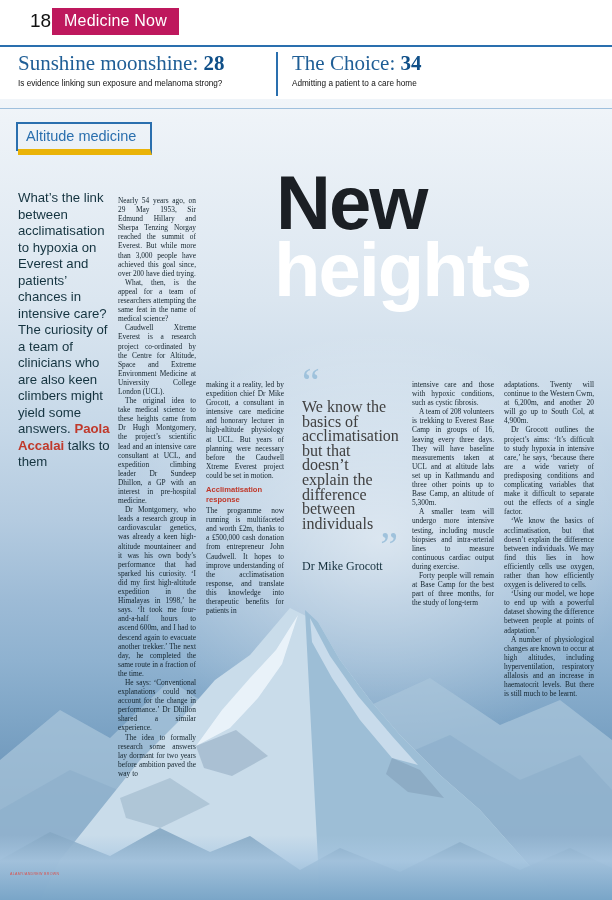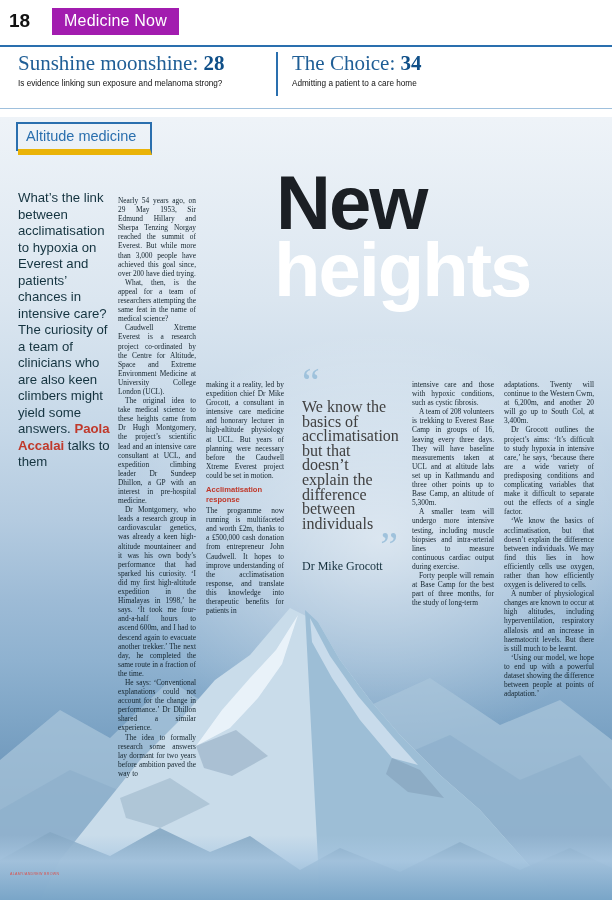--- a/index.html
+++ b/index.html
@@ -75,51 +75,51 @@
   
   .header-bar {
     position: absolute;
     left: 0; top: 0;
     width: 612px; height: 46px;
     background: #ffffff;
     z-index: 10;
   }
   .folio {
     position: absolute;
-    left: 9px; top: 10px;
-    font-family: "Liberation Sans", sans-serif;
-    font-weight: bold;
+    left: 30px; top: 10px;
+    font-family: "Liberation Sans", sans-serif;
+    font-weight: normal;
     font-size: 19px;
     color: #111111;
   }
   .section-tab {
     position: absolute;
     left: 52px; top: 8px;
     height: 27px;
     padding: 4px 12px 4px 12px;
-    background: #a21caf;
+    background: #be185d;
     color: #ffffff;
     font-family: "Liberation Sans", sans-serif;
     font-size: 16px;
     font-weight: normal;
     letter-spacing: .2px;
   }
   .header-rule {
     position: absolute;
     left: 0; top: 45px;
     width: 612px; height: 2px;
     background: #2a6fae;
     z-index: 11;
   }
 
   
   .contents {
     position: absolute;
     left: 0; top: 47px;
-    width: 612px; height: 70px;
+    width: 612px; height: 52px;
     background: #ffffff;
     z-index: 10;
   }
   .contents-inner {
     position: absolute;
     left: 18px; top: 3px;
     width: 580px;
     display: flex;
   }
   .toc-item { position: relative; padding-left: 16px; }
@@ -371,25 +371,25 @@
       <div class="subhead">Acclimatisation response</div>
       <p>The programme now running is multifaceted and worth £2m, thanks to a £500,000 cash donation from entrepreneur John Caudwell. It hopes to improve understanding of the acclimatisation response, and translate this knowledge into therapeutic benefits for patients in</p>
     </div>
   <div class="col" id="col3">
       <p>intensive care and those with hypoxic conditions, such as cystic fibrosis.</p>
       <p>A team of 208 volunteers is trekking to Everest Base Camp in groups of 16, leaving every three days. They will have baseline measurements taken at UCL and at altitude labs set up in Kathmandu and three other points up to Base Camp, an altitude of 5,300m.</p>
       <p>A smaller team will undergo more intensive testing, including muscle biopsies and intra-arterial lines to measure continuous cardiac output during exercise.</p>
       <p>Forty people will remain at Base Camp for the best part of three months, for the study of long-term</p>
     </div>
   <div class="col" id="col4">
-      <p>adaptations. Twenty will continue to the Western Cwm, at 6,200m, and another 20 will go up to South Col, at 3,400m.</p>
+      <p>adaptations. Twenty will continue to the Western Cwm, at 6,200m, and another 20 will go up to South Col, at 4,900m.</p>
       <p>Dr Grocott outlines the project’s aims: ‘It’s difficult to study hypoxia in intensive care,’ he says, ‘because there are a wide variety of predisposing conditions and complicating variables that make it difficult to separate out the effects of a single factor.</p>
       <p>‘We know the basics of acclimatisation, but that doesn’t explain the difference between individuals. We may find this lies in how efficiently cells use oxygen, rather than how efficiently oxygen is delivered to cells.</p>
+      <p>‘Using our model, we hope to end up with a powerful dataset showing the difference between people at points of adaptation.’</p>
       <p>A number of physiological changes are known to occur at high altitudes, including hyperventilation, respiratory allalosis and an increase in haematocrit levels. But there is still much to be learnt.</p>
-      <p>‘Using our model, we hope to end up with a powerful dataset showing the difference between people at points of adaptation.’</p>
     </div>
 
   <div class="pullquote">
     <span class="pq-mark">“</span>
     <div class="pq-text">We know the basics of acclimatisation but that doesn’t explain the difference between individuals</div>
     <span class="pq-mark close">”</span>
     <div class="pq-attrib">Dr Mike Grocott</div>
   </div>
 
   <div class="credit">ALAMY/ANDREW BROWN</div>

